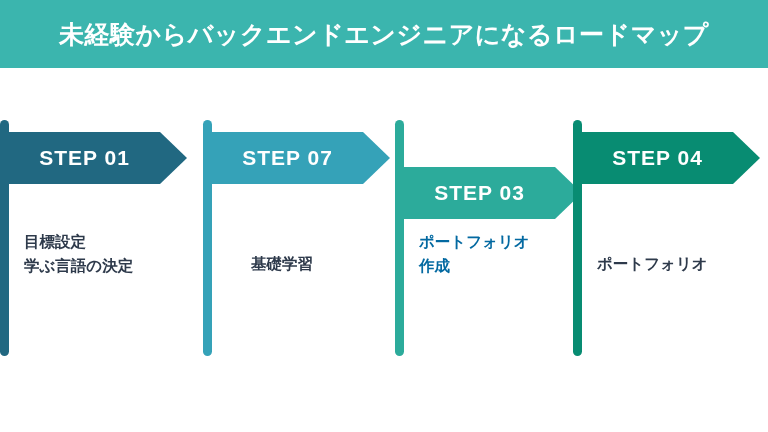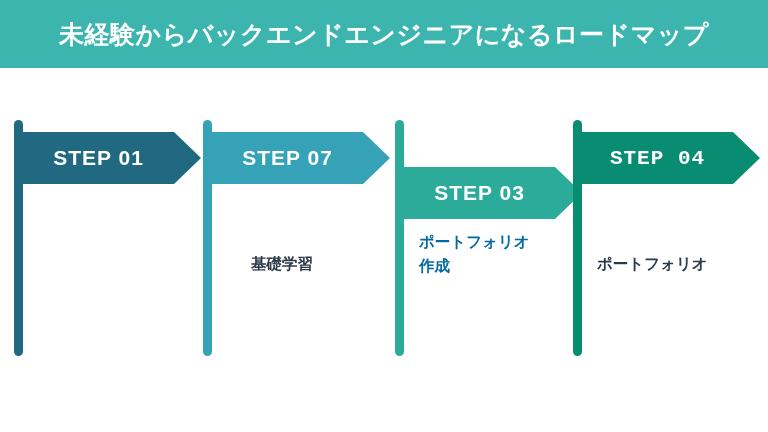--- a/index.html
+++ b/index.html
@@ -111,26 +111,28 @@
 <body style="background: rgb(255, 255, 255);">
 
 <div class="page">
 
   <div class="header-banner" style="background: rgb(59, 181, 174);">
     <div class="header-title" style="color: rgb(255, 255, 255);">未経験からバックエンドエンジニアになるロードマップ</div>
   </div>
 
   <div class="steps">
 
-    <div class="step" id="step-0" style="left: 14px; width: 191px;">
+    <div class="step" id="step-0" style="left: 0; width: 191px;">
       <div class="pole" style="background: rgb(33, 104, 129);"></div>
       <div class="banner" style="width: 183px;">
         <div class="banner-shape" style="background: rgb(33, 104, 129);"></div>
         <div class="banner-label">STEP 01</div>
       </div>
+      <div class="desc two-line" style="color: rgb(46, 58, 75);">目標設定
+学ぶ言語の決定</div>
     </div>
 
     <div class="step" id="step-1" style="left: 203px; width: 191px;">
       <div class="pole" style="background: rgb(53, 162, 184);"></div>
       <div class="banner" style="width: 183px;">
         <div class="banner-shape" style="background: rgb(53, 162, 184);"></div>
         <div class="banner-label">STEP 07</div>
       </div>
       <div class="desc one-line" style="color: rgb(46, 58, 75); margin-left: 24px;">基礎学習</div>
     </div>
@@ -140,21 +142,21 @@
       <div class="banner" style="width: 183px; margin-top: 35px;">
         <div class="banner-shape" style="background: rgb(44, 171, 155);"></div>
         <div class="banner-label">STEP 03</div>
       </div>
       <div class="desc two-line" style="color: #0369a1;">ポートフォリオ
 作成</div>
     </div>
 
     <div class="step" id="step-3" style="left: 573px; width: 191px;">
       <div class="pole" style="background: rgb(8, 140, 114);"></div>
-      <div class="banner" style="width: 183px; font-family: Liberation Mono, monospace;">
+      <div class="banner" style="width: 183px;">
         <div class="banner-shape" style="background: rgb(8, 140, 114);"></div>
         <div class="banner-label">STEP 04</div>
       </div>
       <div class="desc one-line" style="color: rgb(46, 58, 75);">ポートフォリオ</div>
     </div>
 
   </div>
 </div>
 
 </body></html>

